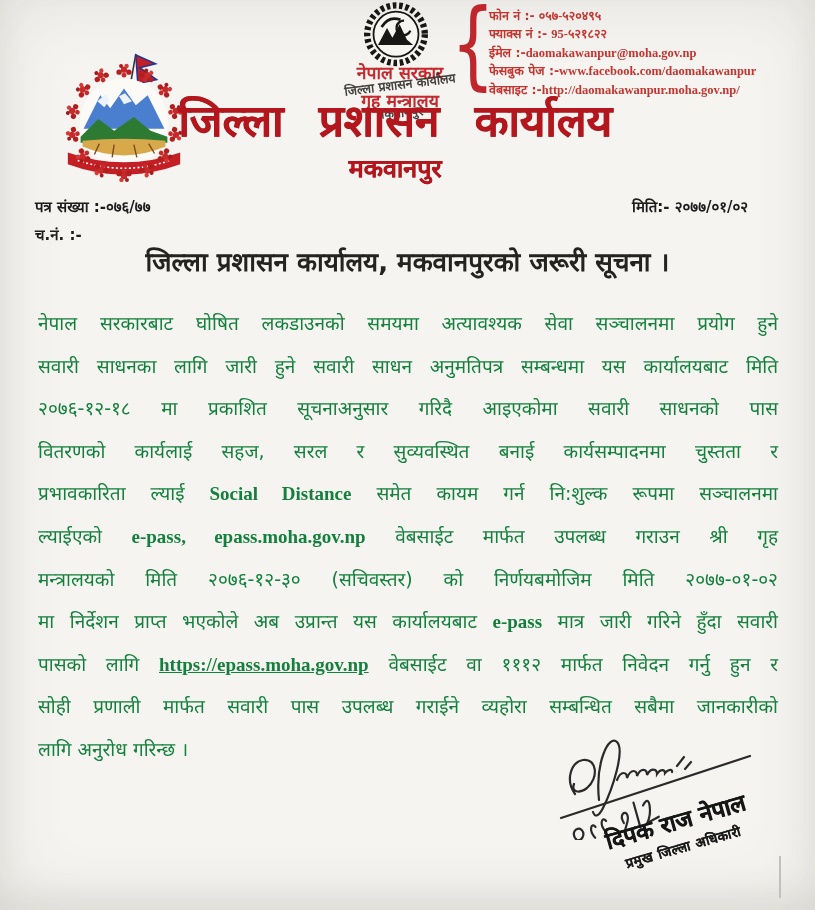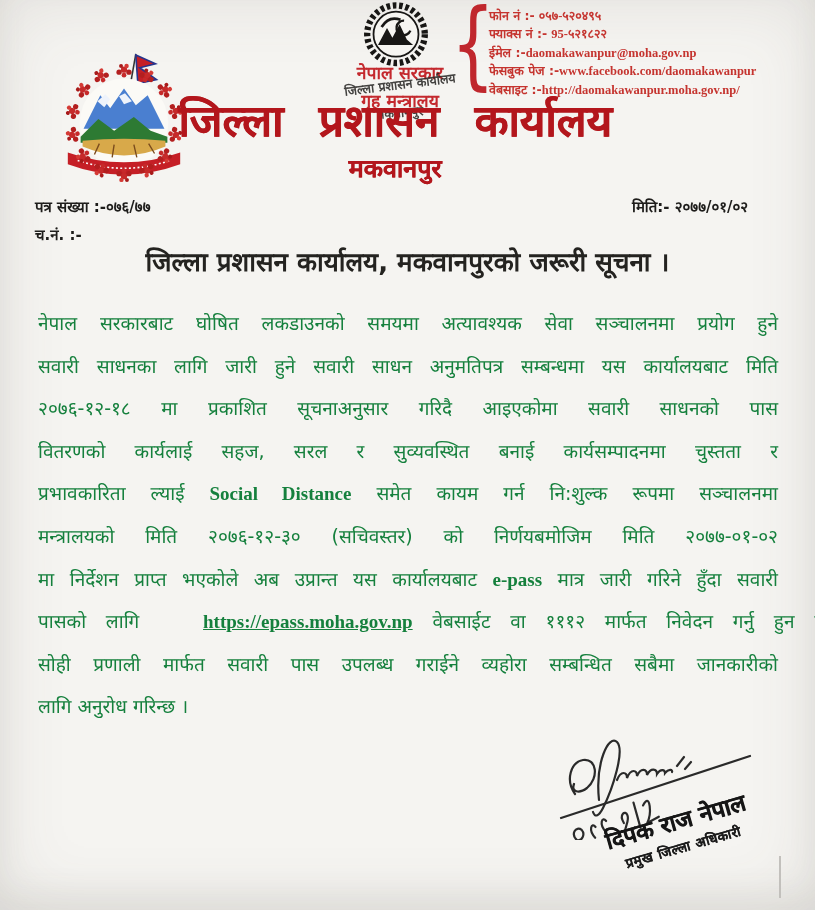--- a/index.html
+++ b/index.html
@@ -26,21 +26,21 @@
   .subtitle{left:0; top:150px; width:790px; text-align:center; color:#b3161c; font-weight:800;
          font-size:25px; text-shadow:.4px 0 #b3161c;}
   
   .meta{color:#1e1d1b; font-weight:700; font-size:15px; white-space:nowrap;}
   
   .nheading{left:0; top:243px; width:815px; text-align:center; color:#242320; font-weight:700;
             font-size:26px; white-space:nowrap;}
   #notice-body{left:38px; top:302px; width:740px; color:#15803d; font-size:19px;}
   .nline{height:42.6px; line-height:42.6px; white-space:nowrap; overflow:visible;}
   .lat{font-family:"Liberation Serif", serif; font-weight:700;}
-  .und{text-decoration:underline;margin-left:44px;}
+  .und{text-decoration:underline;}
   
   .sig-name{left:560px; top:805px; width:230px; text-align:center; color:#161616;
             font-weight:800; font-size:23px; white-space:nowrap;
             transform:rotate(-16deg); text-shadow:.6px 0 #161616;}
   .sig-desig{left:568px; top:838px; width:230px; text-align:center; color:#1c1c1c;
             font-weight:700; font-size:13.5px; white-space:nowrap; letter-spacing:.5px;
             transform:rotate(-16deg); text-shadow:.3px 0 #1c1c1c;}
   .artifact{left:779px; top:856px; width:1.5px; height:42px; background:#c2c0bc;}
 </style>
 </head>
@@ -122,20 +122,21 @@
   <div class="abs meta" style="left:35px; top:224px;">च.नं. :-</div>
   <div class="abs meta" style="left:632px; top:196px;">मिति:- २०७७/०१/०२</div>
 
   <div class="abs nheading">जिल्ला प्रशासन कार्यालय, मकवानपुरको जरूरी सूचना ।</div>
   <div class="abs" id="notice-body">
       <div class="nline" style="word-spacing: 16.7118px;"><span><span>नेपाल सरकारबाट घोषित लकडाउनको समयमा अत्यावश्यक सेवा सञ्चालनमा प्रयोग हुने</span></span></div>
       <div class="nline" style="word-spacing: 11.7358px;"><span><span>सवारी साधनका लागि जारी हुने सवारी साधन अनुमतिपत्र सम्बन्धमा यस कार्यालयबाट मिति</span></span></div>
       <div class="nline" style="word-spacing: 24.3828px;"><span><span>२०७६-१२-१८ मा प्रकाशित सूचनाअनुसार गरिदै आइएकोमा सवारी साधनको पास</span></span></div>
       <div class="nline" style="word-spacing: 23.217px;"><span><span>वितरणको कार्यलाई सहज, सरल र सुव्यवस्थित बनाई कार्यसम्पादनमा चुस्तता र</span></span></div>
       <div class="nline" style="word-spacing: 18.9306px;"><span><span>प्रभावकारिता ल्याई </span><span class="lat">Social Distance</span><span> समेत कायम गर्न नि:शुल्क रूपमा सञ्चालनमा</span></span></div>
+      <div class="nline" style="word-spacing: 23.502px;"><span><span>ल्याईएको </span><span class="lat">e-pass, epass.moha.gov.np</span><span> वेबसाईट मार्फत उपलब्ध गराउन श्री गृह</span></span></div>
       <div class="nline" style="word-spacing: 24.7612px;"><span><span>मन्त्रालयको मिति २०७६-१२-३० (सचिवस्तर) को निर्णयबमोजिम मिति २०७७-०१-०२</span></span></div>
       <div class="nline" style="word-spacing: 9.42909px;"><span><span>मा निर्देशन प्राप्त भएकोले अब उप्रान्त यस कार्यालयबाट </span><span class="lat">e-pass</span><span> मात्र जारी गरिने हुँदा सवारी</span></span></div>
       <div class="nline" style="word-spacing: 13.7344px;"><span><span>पासको लागि </span><span class="lat und">https://epass.moha.gov.np</span><span> वेबसाईट वा १११२ मार्फत निवेदन गर्नु हुन र</span></span></div>
       <div class="nline" style="word-spacing: 16.4156px;"><span><span>सोही प्रणाली मार्फत सवारी पास उपलब्ध गराईने व्यहोरा सम्बन्धित सबैमा जानकारीको</span></span></div>
       <div class="nline"><span><span>लागि अनुरोध गरिन्छ ।</span></span></div>
     </div>
 
   <svg class="abs" style="left:545px; top:722px;" width="255" height="118" viewBox="0 0 255 118">
     <g stroke="#2a2a2a" stroke-width="2.2" fill="none" stroke-linecap="round">
       <path d="M30,72 C20,58 26,40 38,38 C52,36 54,56 42,66 C34,72 26,70 29,62"></path>

